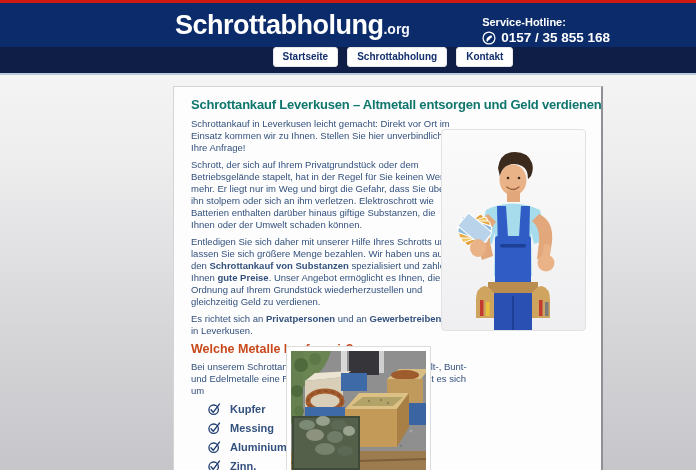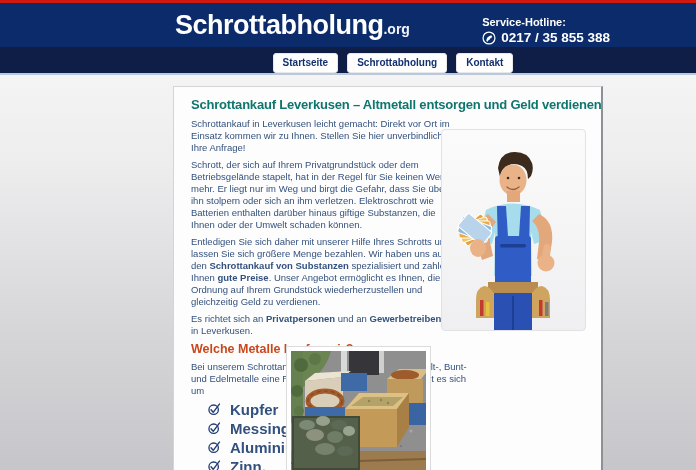--- a/index.html
+++ b/index.html
@@ -11,21 +11,21 @@
   .header{position:relative;height:44px;background:#0b2b6b;}
   .logo{position:absolute;left:175px;top:7px;color:#fff;cursor:pointer;}
   .logo .big{font-size:27px;font-weight:bold;letter-spacing:-0.5px;}
   .logo .small{font-size:14px;font-weight:bold;opacity:.95;}
   .hotline{position:absolute;right:86px;top:13px;text-align:left;color:#fff;}
   .hotline .lbl{font-size:11px;font-weight:bold;}
   .hotline .num{font-size:13.5px;font-weight:bold;display:flex;align-items:center;gap:5px;justify-content:flex-end;margin-top:2px;}
   .phone-ic{width:14px;height:14px;display:inline-block;}
   
   .nav{height:26px;background:#0f1e47;border-bottom:2px solid #b9c8dc;
-    display:flex;align-items:flex-end;justify-content:center;gap:9px;transform:translateX(0);}
+    display:flex;align-items:flex-start;justify-content:center;gap:9px;transform:translateX(0);}
   .nav-inner{display:flex;gap:9px;transform:translateX(45px);}
   .nav-btn{background:#fff;color:#13306e;font-size:10px;font-weight:bold;
     padding:3px 9px 4px;border-radius:3px;border:1px solid #e8e8e8;cursor:pointer;line-height:11px;}
   
   .card{position:relative;box-sizing:border-box;margin-left:173px;margin-top:11px;
     width:430px;min-height:400px;background:#fdfdfd;
     border:1px solid #d4d4d6;border-right:2px solid #8f8f96;
     padding:10px 18px 0 17px;}
   h1{margin:0 0 5px;font-size:13px;line-height:16px;font-weight:bold;color:#0f766e;white-space:nowrap;letter-spacing:-0.2px;}
   h2{margin:4px 0 4px;font-size:12.5px;line-height:15px;font-weight:bold;color:#c8491c;}
@@ -35,41 +35,41 @@
   
   .worker-box{position:absolute;left:267px;top:42px;width:143px;height:200px;
     border:1px solid #e2e2e4;border-radius:4px;overflow:hidden;
     background:linear-gradient(#fbfbfb,#efeff1);}
   .scrap-box{position:absolute;left:112px;top:259px;width:135px;height:150px;
     background:#fff;border:1px solid #dcdcdc;padding:4px;}
   
   .checks{margin:5px 0 0 16px;}
   .check-row{display:flex;align-items:center;gap:9px;height:14px;margin-bottom:5px;}
   .check-ic{width:14px;height:14px;flex:0 0 14px;}
-  .check-lbl{font-size:15px;font-weight:bold;color:#33517e;}
+  .check-lbl{font-size:11px;font-weight:bold;color:#33517e;}
 </style>
 </head>
 <body>
 
 <div class="screen">
 
   <div class="topbar"></div>
 
   <div class="header">
     <div class="logo">
       <span class="big">Schrottabholung</span><span class="small">.org</span>
     </div>
     <div class="hotline">
       <div class="lbl">Service-Hotline:</div>
       <div class="num">
         <svg class="phone-ic" viewBox="0 0 16 16">
           <circle cx="8" cy="8" r="6.8" fill="none" stroke="#ffffff" stroke-width="1.4"></circle>
           <path d="M5.0 11.0 C5.0 7.8 7.8 5.0 11.0 5.0 l.7 2.0 -1.8 1.1 c-.5 1.3 -1.5 2.3 -2.8 2.8 l-1.1 1.8 z" fill="#ffffff"></path>
         </svg>
-        <span>0217 / 35 855 388</span>
+        <span>0157 / 35 855 168</span>
       </div>
     </div>
   </div>
 
   <div class="nav">
     <div class="nav-inner">
       <button class="nav-btn">Startseite</button>
       <button class="nav-btn">Schrottabholung</button>
       <button class="nav-btn">Kontakt</button>
     </div>

